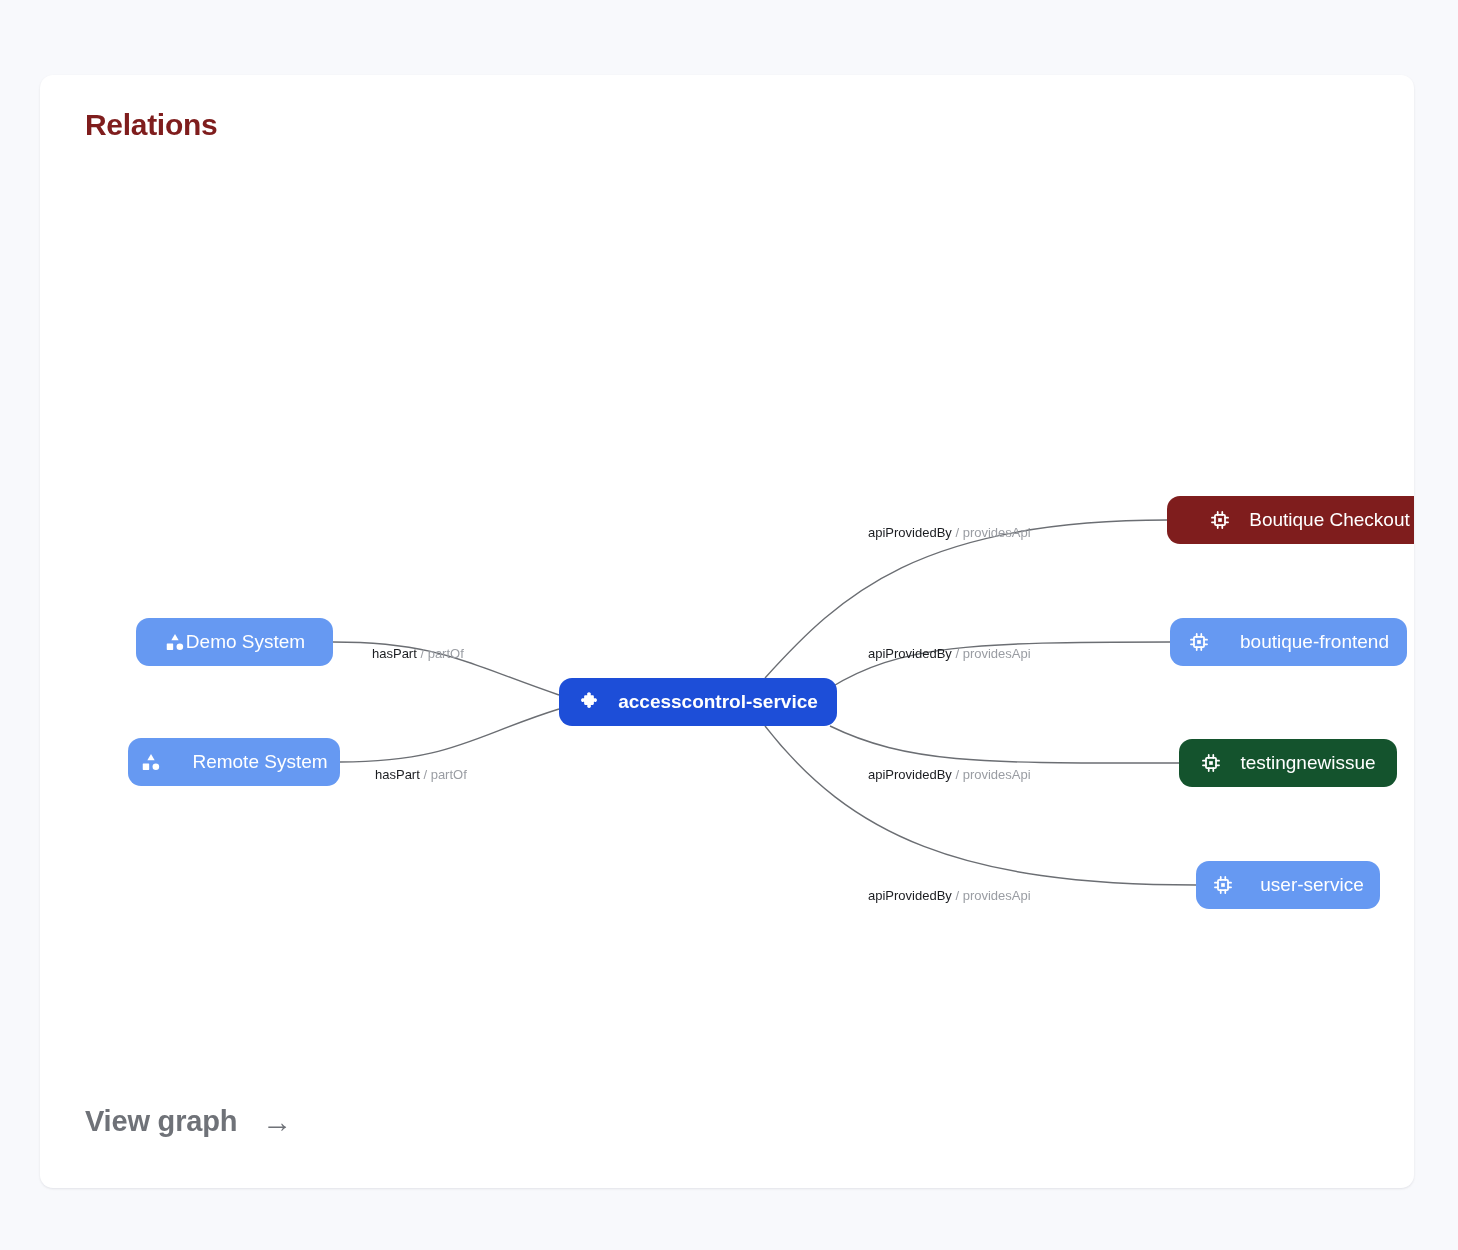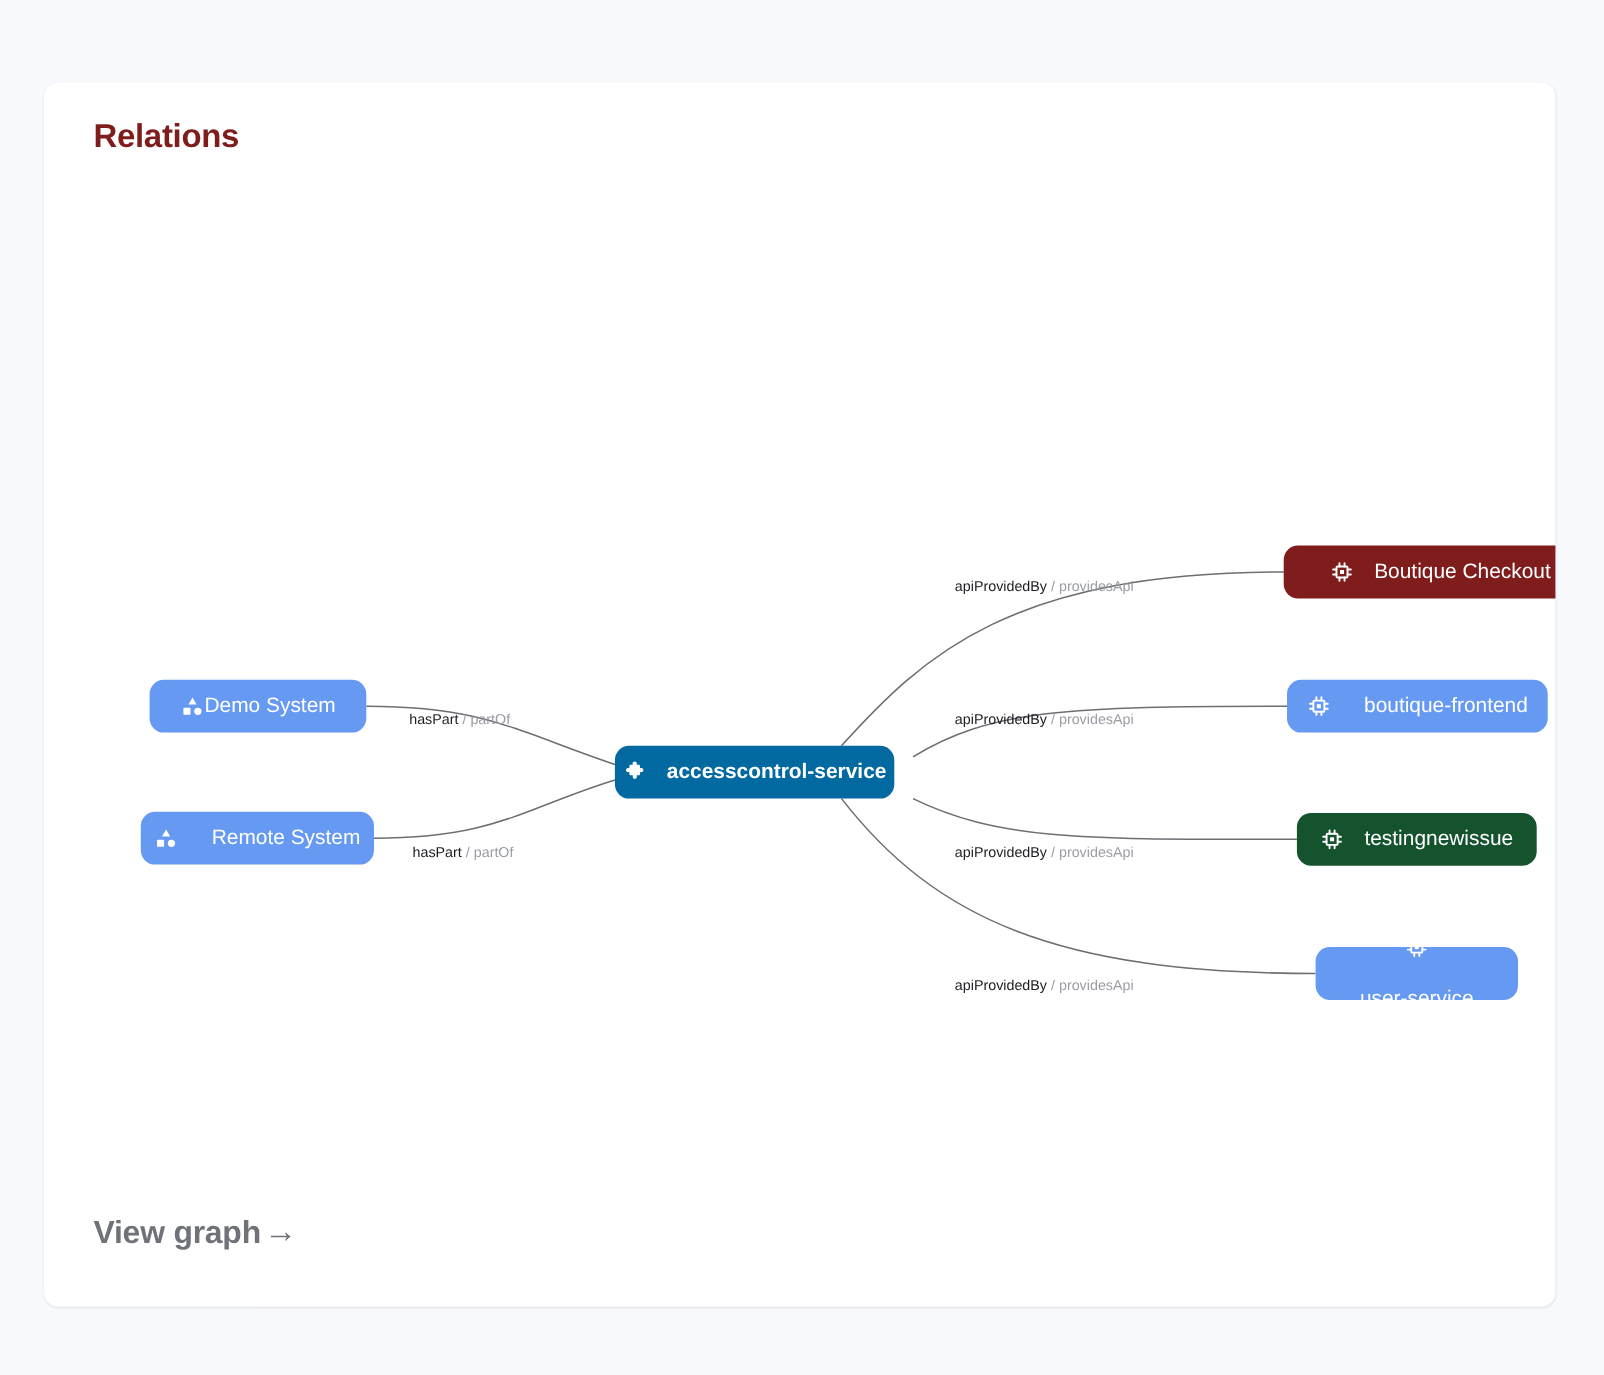--- a/index.html
+++ b/index.html
@@ -84,22 +84,22 @@
   }
 
   #view-graph {
     position: absolute;
     left: 45px; top: 1030px;
     font-size: 29px;
     font-weight: bold;
     color: #6f7278;
     letter-spacing: -0.2px;
     display: flex;
-    align-items: flex-start;
-    gap: 3px;
+    align-items: center;
+    gap: 25px;
     cursor: pointer;
   }
   #view-graph .arrow {
     font-size: 30px;
     line-height: 1;
   }
 </style>
 </head>
 <body>
 
@@ -112,21 +112,21 @@
     <svg id="edges" viewBox="0 0 1374 1113" xmlns="http://www.w3.org/2000/svg">
         <path d="M 293 567 C 400 567, 430 590, 519 620" fill="none" stroke="#6b6e73" stroke-width="1.4"></path>
         <path d="M 300 687 C 410 687, 435 660, 519 634" fill="none" stroke="#6b6e73" stroke-width="1.4"></path>
         <path d="M 725 603 C 800 520, 880 445, 1127 445" fill="none" stroke="#6b6e73" stroke-width="1.4"></path>
         <path d="M 790 613 C 860 570, 930 567, 1130 567" fill="none" stroke="#6b6e73" stroke-width="1.4"></path>
         <path d="M 790 651 C 870 690, 950 688, 1139 688" fill="none" stroke="#6b6e73" stroke-width="1.4"></path>
         <path d="M 725 651 C 810 760, 920 810, 1156 810" fill="none" stroke="#6b6e73" stroke-width="1.4"></path>
       </svg>
 
     <div id="nodes-layer">
-        <div class="node orange" style="left: 519px; top: 603px; width: 254px; background: #0369a1;">
+        <div class="node orange" style="left: 519px; top: 603px; width: 278px; background: #1d4ed8;">
           <div style="display: flex; align-items: center; gap: 18px; margin: 0px auto;">
             <span class="icon">
               <svg width="22" height="22" viewBox="0 0 24 24" fill="#ffffff">
                 <path d="M10.3 2.2a2.1 2.1 0 0 1 3.4 0c.45.62.4 1.3.18 1.9-.1.3.12.6.44.6H16c.7 0 1.3.6 1.3 1.3v1.6c0 .33.3.55.6.44.6-.22 1.28-.27 1.9.18a2.1 2.1 0 0 1 0 3.4c-.62.45-1.3.4-1.9.18-.3-.1-.6.12-.6.44v1.6c0 .7-.6 1.3-1.3 1.3h-1.6c-.33 0-.55.3-.44.6.22.6.27 1.28-.18 1.9a2.1 2.1 0 0 1-3.4 0c-.45-.62-.4-1.3-.18-1.9.1-.3-.12-.6-.44-.6H8c-.7 0-1.3-.6-1.3-1.3v-1.6c0-.33-.3-.55-.6-.44-.6.22-1.28.27-1.9-.18a2.1 2.1 0 0 1 0-3.4c.62-.45 1.3-.4 1.9-.18.3.1.6-.12.6-.44V6c0-.7.6-1.3 1.3-1.3h1.66c.32 0 .54-.3.43-.6-.22-.6-.27-1.28.18-1.9z"></path>
               </svg>
             </span>
             <span class="label">accesscontrol-service</span>
           </div>
         </div>
         <div class="node blue" style="left: 96px; top: 543px; width: 197px; background: rgb(102, 153, 242);">
@@ -186,21 +186,21 @@
                 <rect x="6.5" y="6.5" width="11" height="11" rx="1.2"></rect>
                 <rect x="10" y="10" width="4" height="4" fill="#ffffff" stroke="none"></rect>
                 <path d="M9.5 3.2v3.3M14.5 3.2v3.3M9.5 17.5v3.3M14.5 17.5v3.3"></path>
                 <path d="M3.2 9.5h3.3M3.2 14.5h3.3M17.5 9.5h3.3M17.5 14.5h3.3"></path>
               </svg>
             </span>
             <span class="label">testingnewissue</span>
           </div>
         </div>
         <div class="node blue" style="left: 1156px; top: 786px; width: 184px; background: rgb(102, 153, 242);">
-          <div style="display: flex; align-items: center; gap: 26px; margin: 0px auto; flex-direction: column;">
+          <div style="display: flex; align-items: center; gap: 26px; margin: 0px auto;">
             <span class="icon">
               <svg width="22" height="22" viewBox="0 0 24 24" fill="none" stroke="#ffffff" stroke-width="1.9" stroke-linecap="round">
                 <rect x="6.5" y="6.5" width="11" height="11" rx="1.2"></rect>
                 <rect x="10" y="10" width="4" height="4" fill="#ffffff" stroke="none"></rect>
                 <path d="M9.5 3.2v3.3M14.5 3.2v3.3M9.5 17.5v3.3M14.5 17.5v3.3"></path>
                 <path d="M3.2 9.5h3.3M3.2 14.5h3.3M17.5 9.5h3.3M17.5 14.5h3.3"></path>
               </svg>
             </span>
             <span class="label">user-service</span>
           </div>

